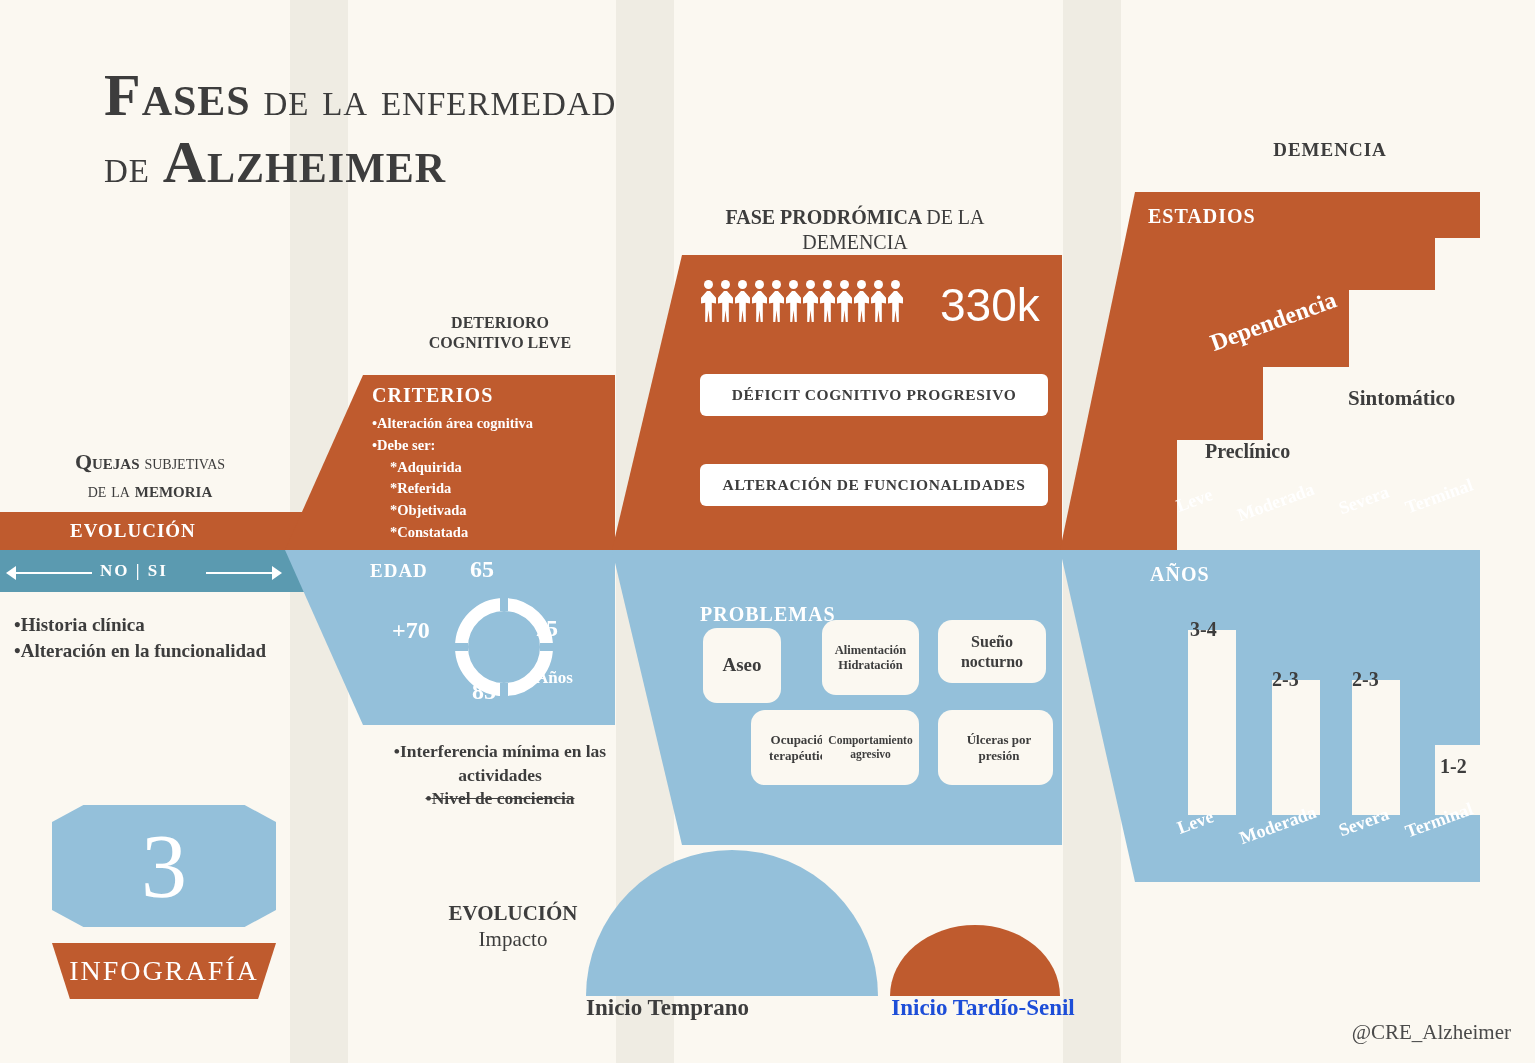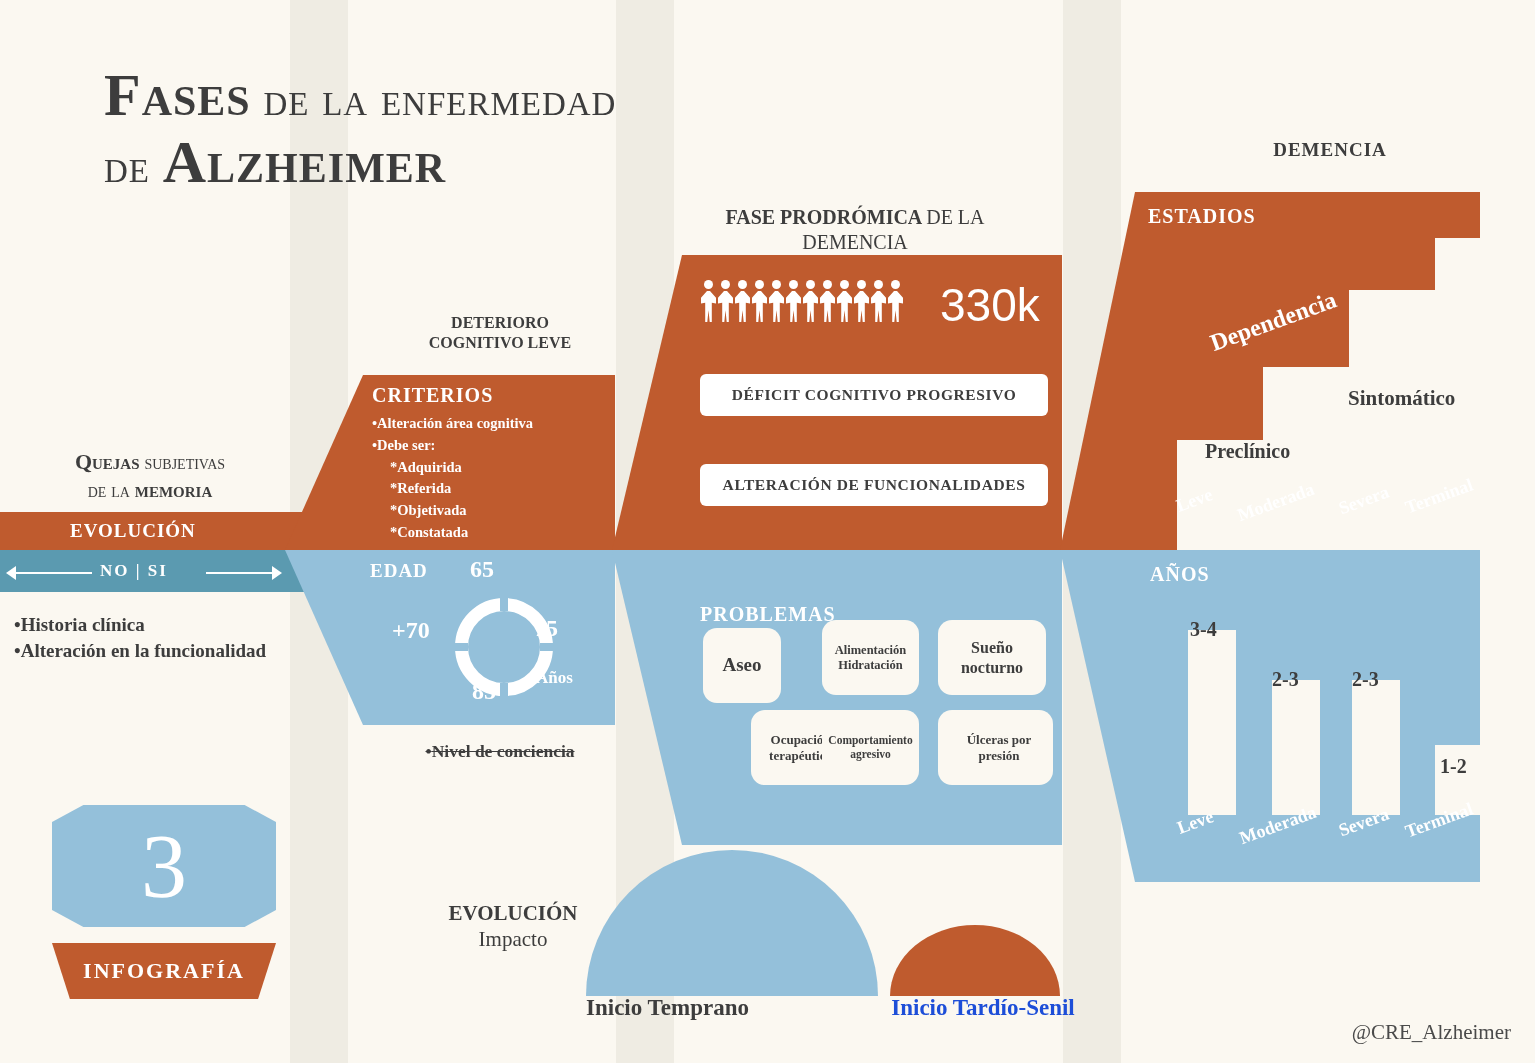--- a/index.html
+++ b/index.html
@@ -37,22 +37,22 @@
   .arrowhead.l{left:6px;border-right:10px solid #fff;}
   .arrowhead.r{left:272px;border-left:10px solid #fff;}
   #left-bullets{position:absolute;left:14px;top:612px;width:330px;font-size:19px;font-weight:bold;color:#3d3d3d;line-height:1.35;}
 
   
   #badge3{position:absolute;left:52px;top:805px;width:224px;height:122px;background:#94c0da;}
   #badge3 .num{position:absolute;width:100%;text-align:center;top:8px;font-size:92px;color:#fff;font-family:"Liberation Serif",serif;}
   #badge3.hex{clip-path:polygon(0 14%,14% 0,86% 0,100% 14%,100% 86%,86% 100%,14% 100%,0 86%);}
   #infografia{position:absolute;left:52px;top:943px;width:224px;height:56px;background:#bf5b2e;
     clip-path:polygon(0 0,100% 0,92% 100%,8% 100%);}
-  #infografia span{display:block;text-align:center;line-height:56px;color:#fff;font-weight:bold;
-    letter-spacing:2px;font-size:22px;}
+  #infografia span{display:block;text-align:center;line-height:56px;color:#fff;font-weight:normal;
+    letter-spacing:2px;font-size:28px;}
 
   
   #col2-o{position:absolute;left:285px;top:375px;width:330px;height:175px;background:#bf5b2e;
     clip-path:polygon(78px 0,330px 0,330px 175px,0 175px);}
   #col2-b{position:absolute;left:285px;top:550px;width:330px;height:175px;background:#94c0da;
     clip-path:polygon(0 0,330px 0,330px 175px,78px 175px);}
   #h-deterioro{left:380px;top:313px;width:240px;font-size:16px;}
   #criterios{position:absolute;left:372px;top:384px;width:250px;color:#fff;}
   #criterios .ttl{font-size:20px;font-weight:bold;letter-spacing:1px;margin-bottom:6px;}
   #criterios ul{margin:0;padding:0;list-style:none;font-size:14.5px;font-weight:bold;line-height:1.5;}
@@ -87,21 +87,21 @@
   #k330{position:absolute;left:940px;top:278px;color:#fff;font-size:46px;font-family:"Liberation Sans",sans-serif;}
   .wbox{position:absolute;background:#fff;border-radius:6px;color:#3d3d3d;font-weight:bold;
     display:flex;align-items:center;justify-content:center;text-align:center;}
   #box-deficit{left:700px;top:374px;width:348px;height:42px;font-size:15.5px;letter-spacing:.6px;}
   #box-alter{left:700px;top:464px;width:348px;height:42px;font-size:15.5px;letter-spacing:.6px;}
   #problemas-lbl{position:absolute;left:700px;top:563px;color:#fff;font-weight:bold;font-size:20px;letter-spacing:1px;margin-top:40px;}
   .pbox{position:absolute;background:#fbf8f1;border-radius:14px;color:#3d3d3d;font-weight:bold;
     display:flex;align-items:center;justify-content:center;text-align:center;line-height:1.2;}
   .pb1{left:703px;top:628px;width:78px;height:75px;font-size:19px;}
   .pb2{left:822px;top:620px;width:97px;height:75px;font-size:12.5px;}
-  .pb3{left:938px;top:620px;width:108px;height:75px;font-size:16px;}
+  .pb3{left:938px;top:620px;width:108px;height:63px;font-size:16px;}
   .pb4{left:703px;top:710px;width:99px;height:75px;font-size:13px;margin-left:48px;}
   .pb5{left:822px;top:710px;width:97px;height:75px;font-size:11.5px;}
   .pb6{left:938px;top:710px;width:108px;height:75px;font-size:13px;padding-left:7px;}
 
   
   #col4-o{position:absolute;left:1060px;top:192px;width:420px;height:358px;background:#bf5b2e;
     clip-path:polygon(75px 0,420px 0,420px 358px,0 358px);}
   #col4-b{position:absolute;left:1060px;top:550px;width:420px;height:332px;background:#94c0da;
     clip-path:polygon(0 0,420px 0,420px 332px,75px 332px);}
   #h-demencia{left:1200px;top:138px;width:260px;font-size:19px;letter-spacing:1px;}
@@ -219,20 +219,21 @@
   <div class="dial-tick" style="left:72px;top:32px;width:13px;height:8px;"></div>
   <div class="dial-tick" style="left:32px;top:72px;width:8px;height:13px;"></div>
   <div class="dial-tick" style="left:-13px;top:32px;width:13px;height:8px;"></div>
 </div>
 <div class="dnum" id="d65">65</div>
 <div class="dnum" id="d75">75</div>
 <div class="dnum" id="d85">85</div>
 <div class="dnum" id="d90">+70</div>
 <div id="anos-lbl">Años</div>
 <div id="col2-bullets">
+  <div class="b">Interferencia mínima en las actividades</div>
   <div class="b strike">Nivel de conciencia</div>
 </div>
 
 <div id="col3-o"></div>
 <div id="col3-b"></div>
 <div class="h-black" id="h-prod">
   <span>FASE PRODRÓMICA</span>
   <span style="font-weight:normal">DE LA</span><br>
   <span style="font-weight:normal">DEMENCIA</span>
 </div>

